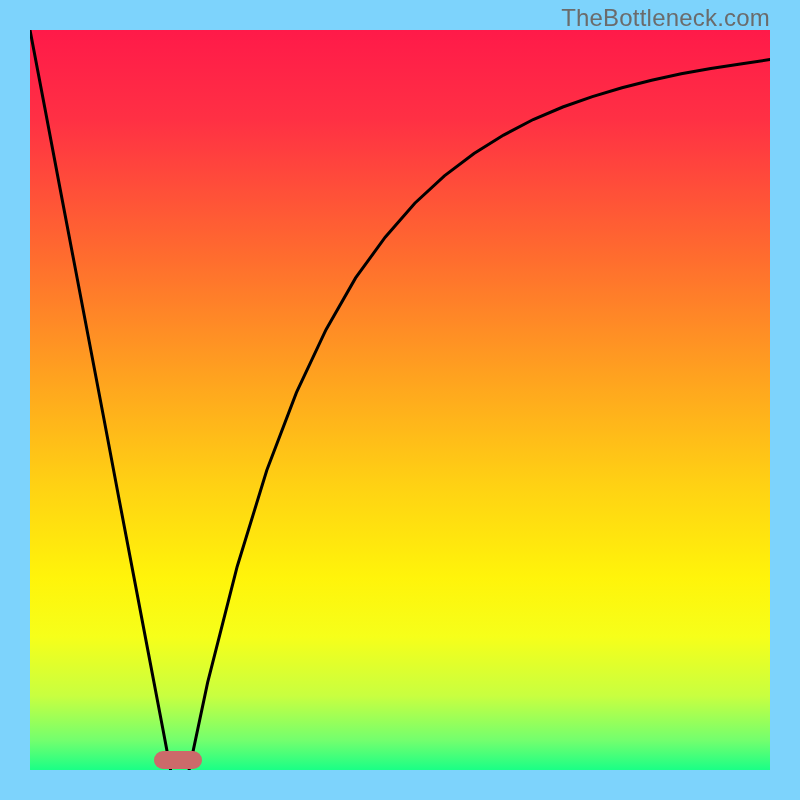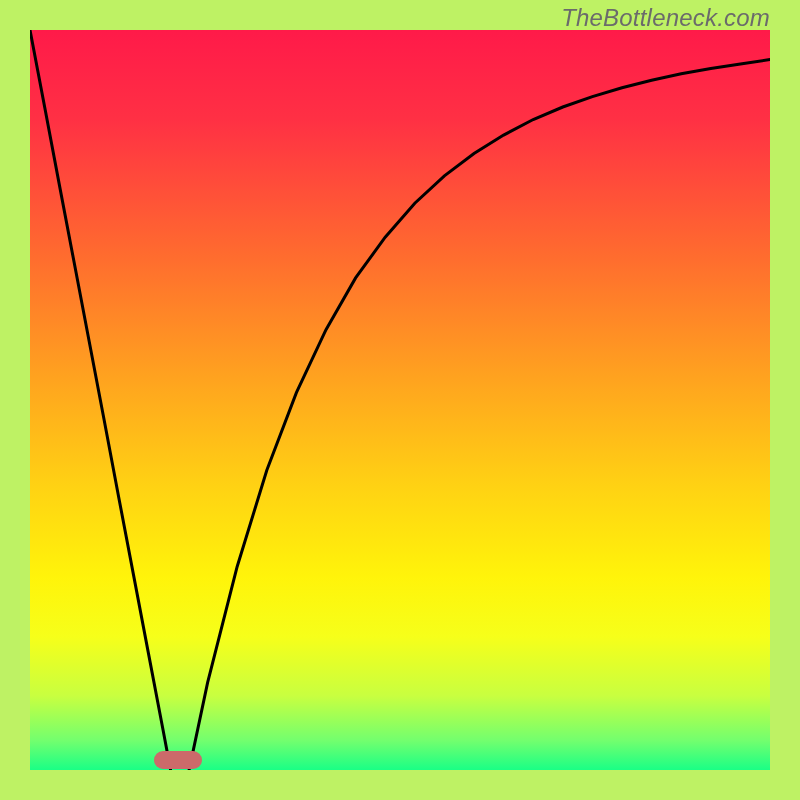--- a/index.html
+++ b/index.html
@@ -10,22 +10,21 @@
     background: #000;
     overflow: hidden;
     font-family: Arial, Helvetica, sans-serif;
   }
   .frame {
     position: absolute;
     left: 0;
     top: 0;
     width: 800px;
     height: 800px;
-    background: #bef264;
-    font-style: italic;
+    background: #7dd3fc;
   }
   .plot-area {
     position: absolute;
     left: 30px;
     top: 30px;
     width: 740px;
     height: 740px;
     overflow: hidden;
   }
   .gradient {

